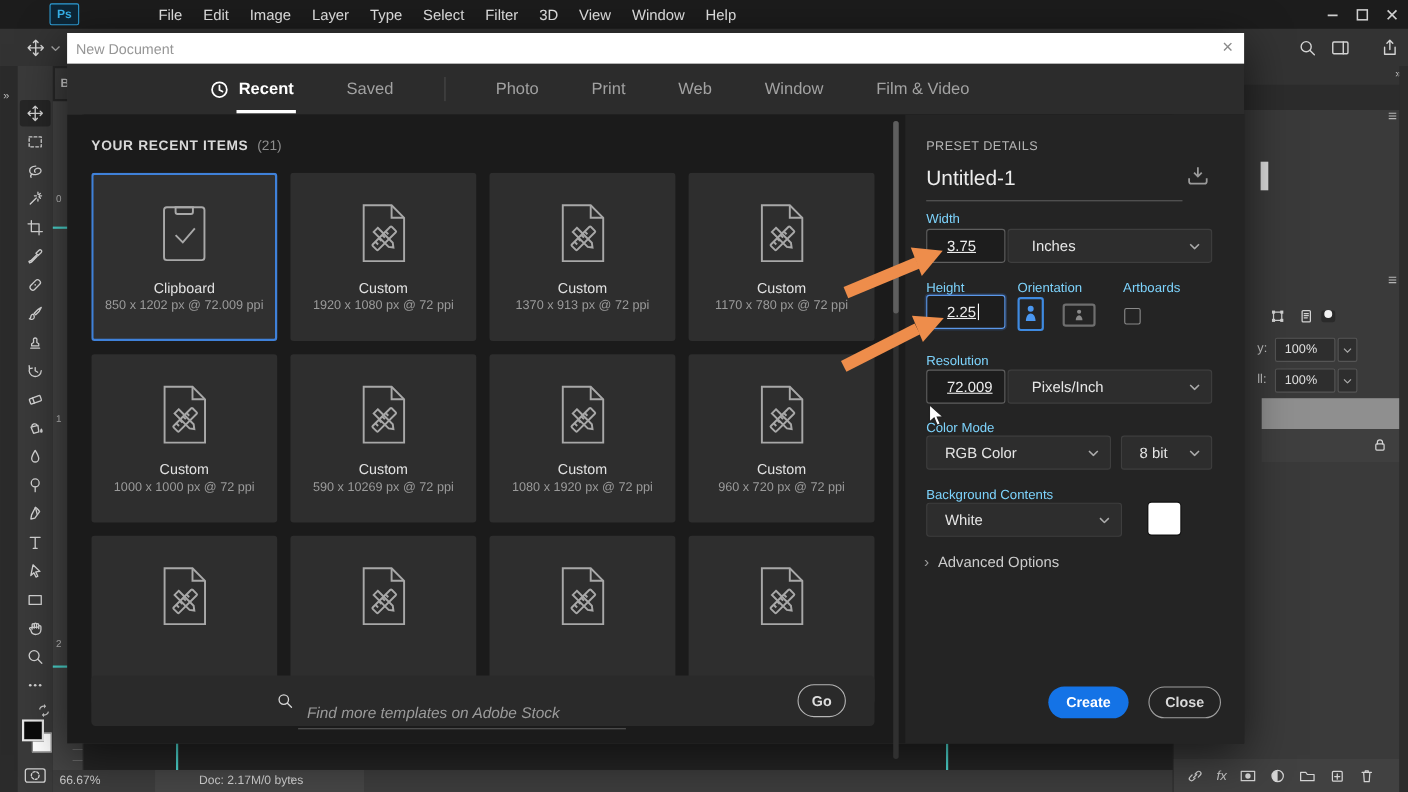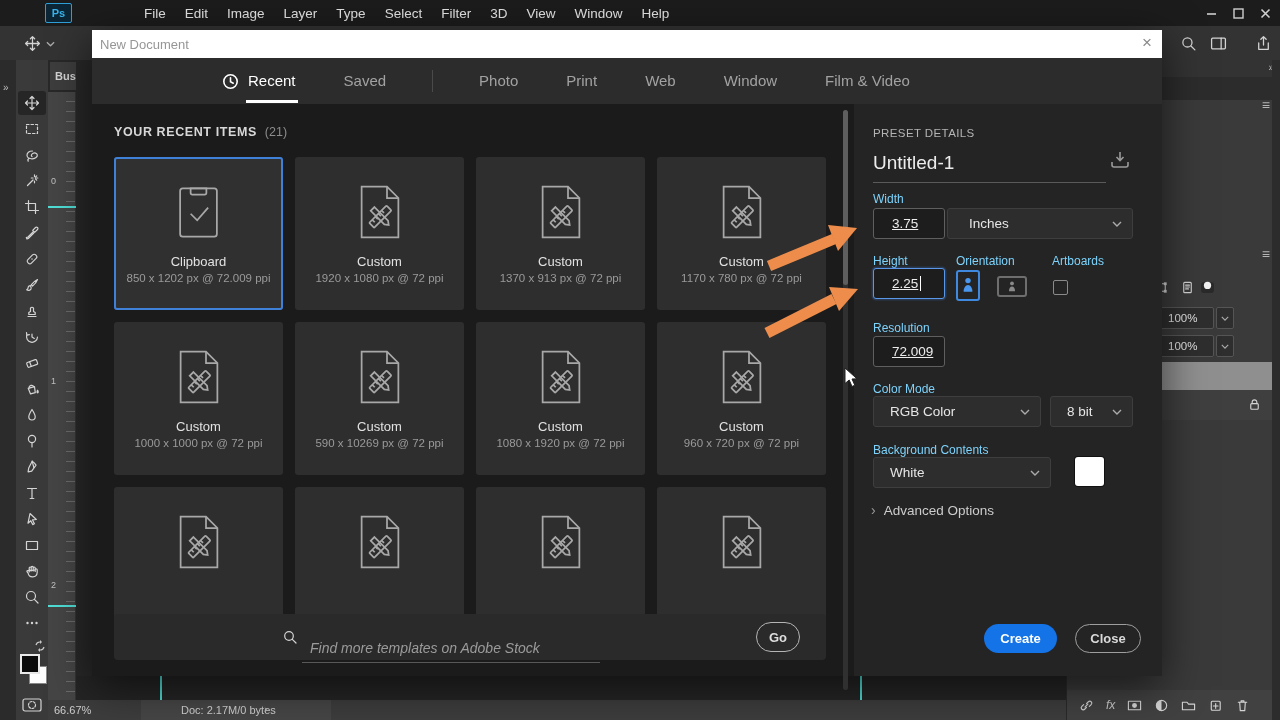--- a/index.html
+++ b/index.html
@@ -62,30 +62,30 @@
   #lp-selected-layer { position:absolute; left:80px; top:302px; width:126px; height:28px; background:#8f8f8f; }
   #lp-lock-row { position:absolute; left:80px; top:330px; width:126px; height:30px; background:#3f3f3f; }
   #lp-bottom { position:absolute; left:0; top:630px; width:100%; height:30px; background:#414141;
     display:flex; align-items:center; gap:12px; padding-left:12px; }
   #lp-bottom svg { width:15px; height:15px; }
   .fx-text { color:#c9c9c9; font-size:12px; font-style:italic; }
   #right-scroll { position:absolute; left:1272px; top:60px; width:8px; height:660px; background:#2c2c2c; z-index:3; }
   #panel-tab-fragment { position:absolute; left:1146px; top:147px; width:7px; height:26px; background:#dcdcdc; z-index:3; }
 
   
-  #dialog { position:absolute; left:92px; top:30px; width:1070px; height:646px; z-index:10;
+  #dialog { position:absolute; left:61px; top:30px; width:1070px; height:646px; z-index:10;
     box-shadow:0 10px 40px rgba(0,0,0,.6); }
   #dlg-titlebar { position:absolute; left:0; top:0; width:1070px; height:28px; background:#ffffff; }
   #dlg-title { position:absolute; left:8px; top:7px; color:#969696; font-size:13px; }
   #dlg-close { position:absolute; right:10px; top:3px; color:#8a8a8a; font-size:17px; }
   #dlg-tabs { position:absolute; left:0; top:28px; width:1070px; height:46px; background:#2c2c2c;
     display:flex; align-items:stretch; padding-left:130px; }
   .tab { display:flex; align-items:center; gap:7px; margin-right:44px; color:#a2a2a2; font-size:15px; }
   .tab .tab-label { padding:13px 2px 11px; border-bottom:3px solid transparent; }
-  .tab.active { color:#ffffff; font-weight:normal; }
+  .tab.active { color:#ffffff; font-weight:bold; }
   .tab.active .tab-label { border-bottom-color:#ffffff; }
   .tab-divider { width:1px; background:#4a4a4a; margin:12px 44px 12px 0; }
   #dlg-body { position:absolute; left:0; top:74px; width:1070px; height:572px; background:#1b1b1b; }
 
   #recent-header { position:absolute; left:22px; top:21px; font-size:12.5px; color:#d8d8d8;
     font-weight:bold; letter-spacing:.6px; }
   #recent-count { color:#8d8d8d; font-weight:normal; margin-left:8px; letter-spacing:0; }
 
   #cards { position:absolute; left:22px; top:53px; width:715px; height:569px; overflow:hidden;
     display:grid; grid-template-columns:repeat(4,169px); grid-auto-rows:153px; column-gap:12px; row-gap:14px;gap:12px; }
@@ -761,20 +761,26 @@
             </svg>
         </div>
 
         <span class="plabel" style="left:198px;top:150px">Artboards</span>
         <div id="artboards-checkbox"></div>
 
         <span class="plabel" style="left:19px;top:217px">Resolution</span>
         <div class="field" style="left:19px;top:232px;width:72px">
           <span>72.009</span>
         </div>
+        <div class="select" style="left:93px;top:232px;width:186px;padding-left:21px">
+          <span>Pixels/Inch</span>
+          <svg class="chev" style="width:10px;height:6px" viewBox="0 0 10 6">
+              <use href="#i-chevdown"></use>
+            </svg>
+        </div>
 
         <span class="plabel" style="left:19px;top:278px">Color Mode</span>
         <div class="select" style="left:19px;top:292px;width:168px">
           <span>RGB Color</span>
           <svg class="chev" style="width:10px;height:6px" viewBox="0 0 10 6">
               <use href="#i-chevdown"></use>
             </svg>
         </div>
         <div class="select" style="left:196px;top:292px;width:83px">
           <span>8 bit</span>

